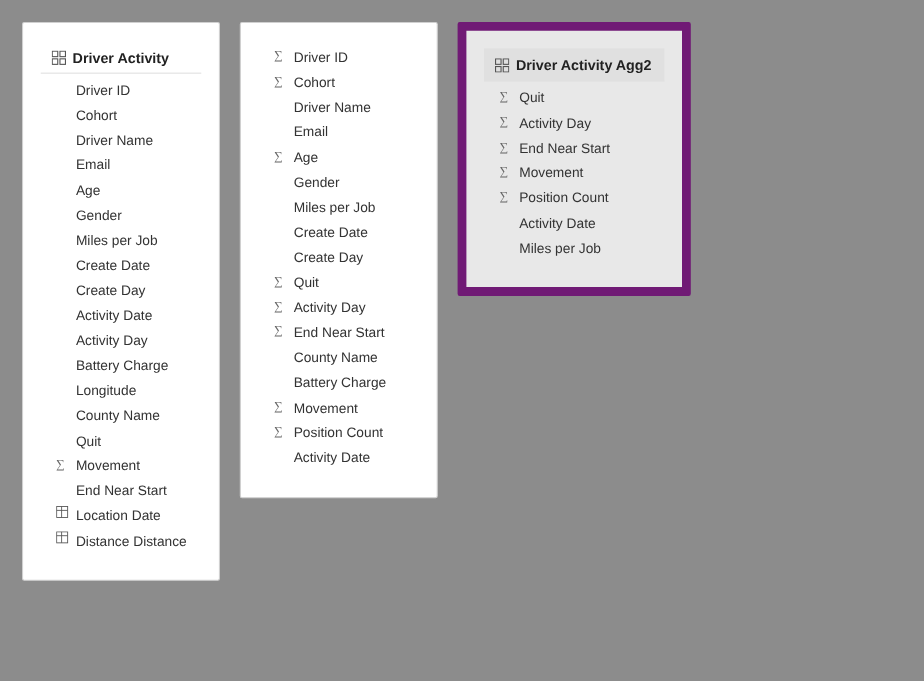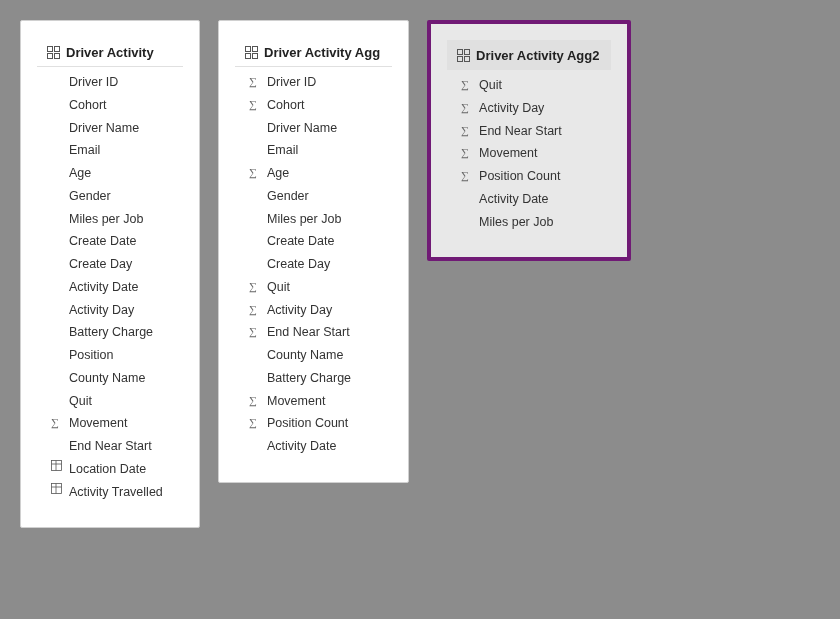--- a/index.html
+++ b/index.html
@@ -33,21 +33,21 @@
       border: 1px solid #d0d0d0;
       border-radius: 2px;
       padding: 16px;
       min-width: 180px;
       display: flex;
       flex-direction: column;
     }
 
     .table-card.highlighted {
       background-color: #e8e8e8;
-      border: 4px solid #701a75;
+      border: 8px solid #701a75;
     }
 
     .table-header {
       display: flex;
       align-items: center;
       gap: 6px;
       padding: 8px 12px 6px 10px;
       border-bottom: 1px solid #e0e0e0;
       font-weight: 700;
       font-size: 13px;
@@ -163,21 +163,21 @@
         <div class="field-row">
           <span class="field-icon"></span>
           <span>Activity Day</span>
         </div>
         <div class="field-row">
           <span class="field-icon"></span>
           <span>Battery Charge</span>
         </div>
         <div class="field-row">
           <span class="field-icon"></span>
-          <span>Position</span>
+          <span>Longitude</span>
         </div>
         <div class="field-row">
           <span class="field-icon"></span>
           <span>County Name</span>
         </div>
         <div class="field-row">
           <span class="field-icon"></span>
           <span>Quit</span>
         </div>
         <div class="field-row">
@@ -199,36 +199,25 @@
           <span>Location Date</span>
         </div>
         <div class="field-row">
           <span class="field-icon table-sym">
             <svg width="12" height="12" viewBox="0 0 12 12" fill="none" xmlns="http://www.w3.org/2000/svg">
           <rect x="0.5" y="0.5" width="10" height="10" stroke="#555" stroke-width="0.8" fill="none"></rect>
           <line x1="0.5" y1="4" x2="10.5" y2="4" stroke="#555" stroke-width="0.8"></line>
           <line x1="5" y1="0.5" x2="5" y2="10.5" stroke="#555" stroke-width="0.8"></line>
         </svg>
           </span>
-          <span>Activity Travelled</span>
+          <span>Distance Distance</span>
         </div>
       </div>
     </div>
     <div class="table-card">
-      <div class="table-header">
-        <span class="table-icon">
-          <svg width="13" height="13" viewBox="0 0 13 13" fill="none" xmlns="http://www.w3.org/2000/svg">
-      <rect x="0.5" y="0.5" width="5" height="5" stroke="#555" stroke-width="1" fill="none"></rect>
-      <rect x="7.5" y="0.5" width="5" height="5" stroke="#555" stroke-width="1" fill="none"></rect>
-      <rect x="0.5" y="7.5" width="5" height="5" stroke="#555" stroke-width="1" fill="none"></rect>
-      <rect x="7.5" y="7.5" width="5" height="5" stroke="#555" stroke-width="1" fill="none"></rect>
-    </svg>
-        </span>
-        <span>Driver Activity Agg</span>
-      </div>
       <div class="table-body">
         <div class="field-row">
           <span class="field-icon sigma">∑</span>
           <span>Driver ID</span>
         </div>
         <div class="field-row">
           <span class="field-icon sigma">∑</span>
           <span>Cohort</span>
         </div>
         <div class="field-row">

